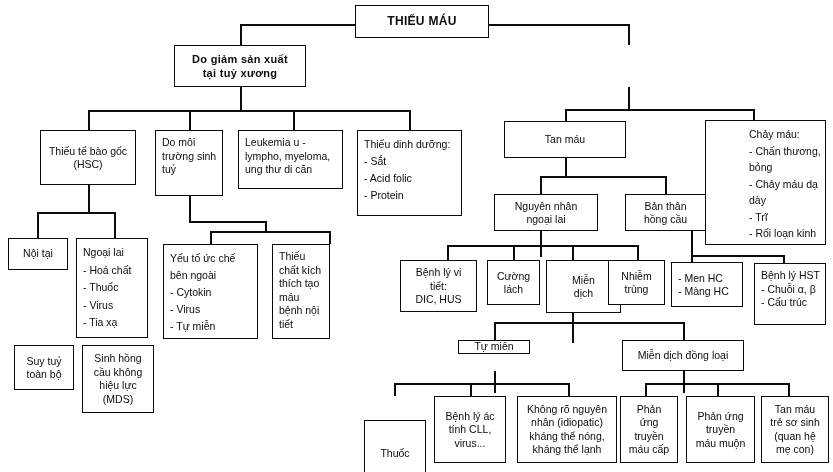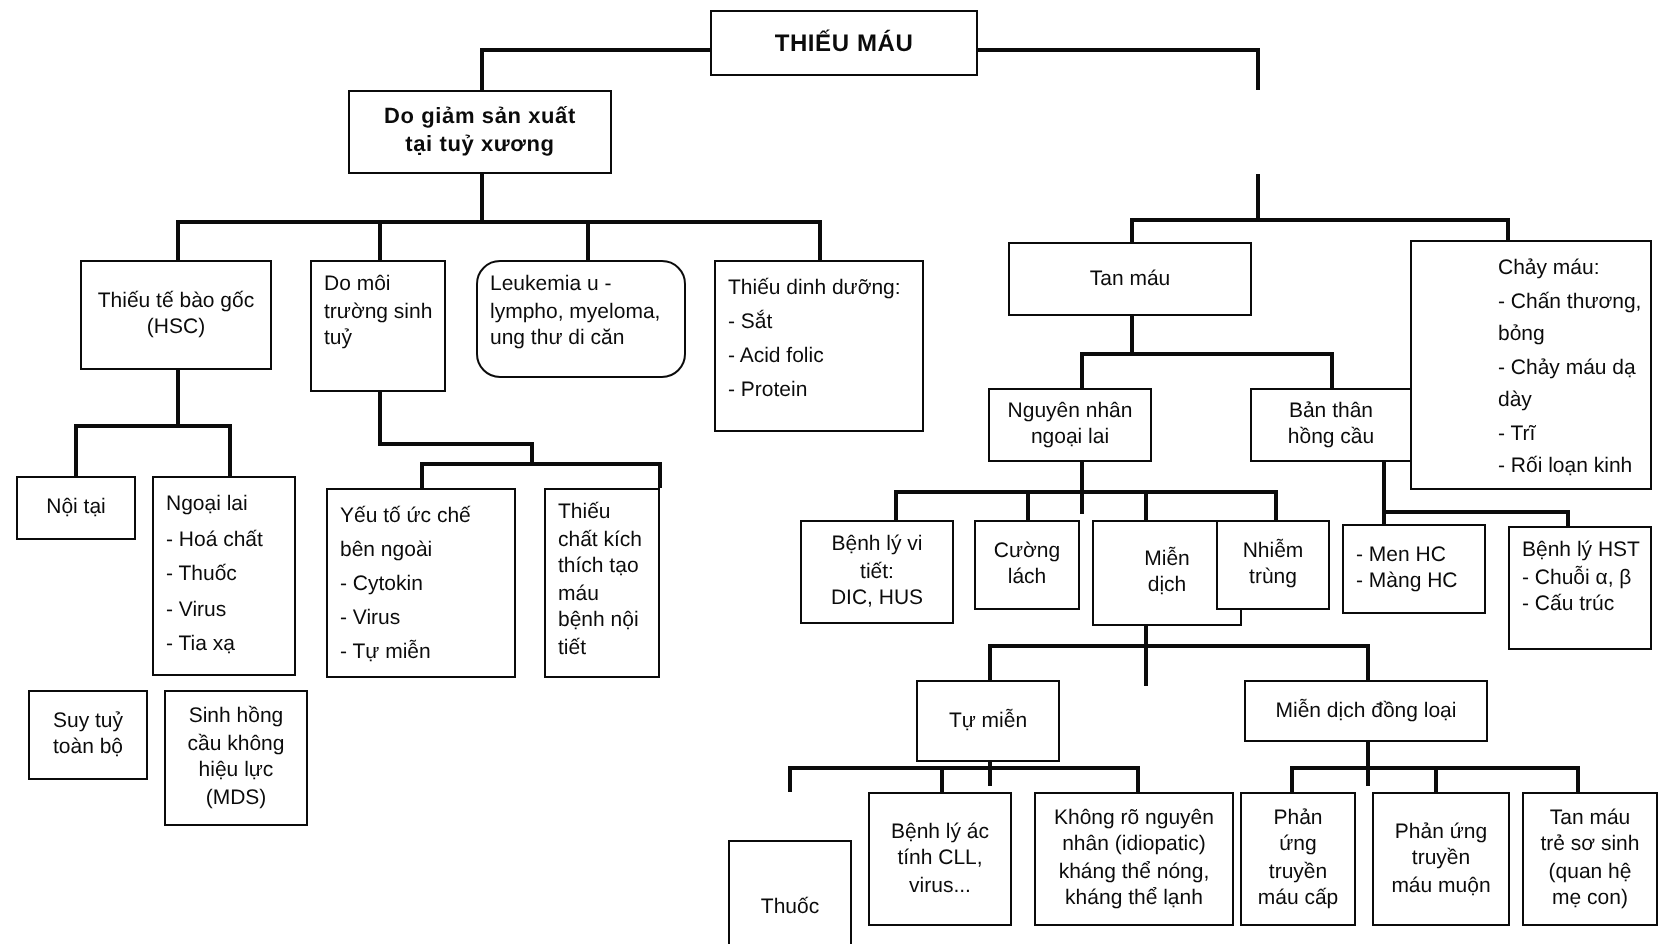--- a/index.html
+++ b/index.html
@@ -120,21 +120,21 @@
     <div class="inner">Thiếu tế bào gốc
 (HSC)</div>
   </div>
 
   <div class="box lft-top" style="left:155px;top:130px;width:68px;height:66px;">
     <div class="inner">Do môi
 trường sinh
 tuỷ</div>
   </div>
 
-  <div class="box lft-top" style="left:238px;top:130px;width:105px;height:59px;border-radius:12px;">
+  <div class="box lft-top" style="left:238px;top:130px;width:105px;height:59px;">
     <div class="inner">Leukemia u -
 lympho, myeloma,
 ung thư di căn</div>
   </div>
 
   <div class="box lft-top" style="left:357px;top:130px;width:105px;height:86px;">
     <div class="inner" style="line-height:17px;">Thiếu dinh dưỡng:
 - Sắt
 - Acid folic
 - Protein</div>
@@ -189,21 +189,21 @@
   <div class="box lft-top" style="left:705px;top:120px;width:121px;height:125px;">
     <div class="inner" style="line-height:16.5px;margin-left:37px;">Chảy máu:
 - Chấn thương, bỏng
 - Chảy máu dạ dày
 - Trĩ
 - Rối loạn kinh nguyệt
 - U xơ tử cung
 - Giun móc</div>
   </div>
 
-  <div class="box ctr" style="left:494px;top:194px;width:82px;height:37px;">
+  <div class="box ctr" style="left:494px;top:194px;width:104px;height:37px;">
     <div class="inner">Nguyên nhân
 ngoại lai</div>
   </div>
 
   <div class="box ctr" style="left:625px;top:194px;width:81px;height:37px;">
     <div class="inner">Bản thân
 hồng cầu</div>
   </div>
 
   <div class="box ctr" style="left:400px;top:260px;width:77px;height:52px;">
@@ -231,21 +231,21 @@
     <div class="inner">- Men HC
 - Màng HC</div>
   </div>
 
   <div class="box lft-top" style="left:754px;top:263px;width:72px;height:62px;">
     <div class="inner">Bệnh lý HST
 - Chuỗi α, β
 - Cấu trúc</div>
   </div>
 
-  <div class="box ctr" style="left:458px;top:340px;width:72px;height:41px;">
+  <div class="box ctr" style="left:458px;top:340px;width:72px;height:14px;">
     <div class="inner">Tự miễn</div>
   </div>
 
   <div class="box ctr" style="left:622px;top:340px;width:122px;height:31px;">
     <div class="inner">Miễn dịch đồng loại</div>
   </div>
 
   <div class="box ctr" style="left:364px;top:396px;width:62px;height:67px;margin-top:24px;">
     <div class="inner">Thuốc</div>
   </div>

